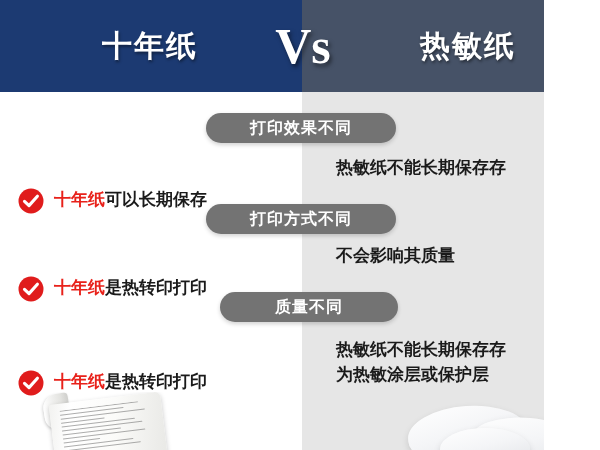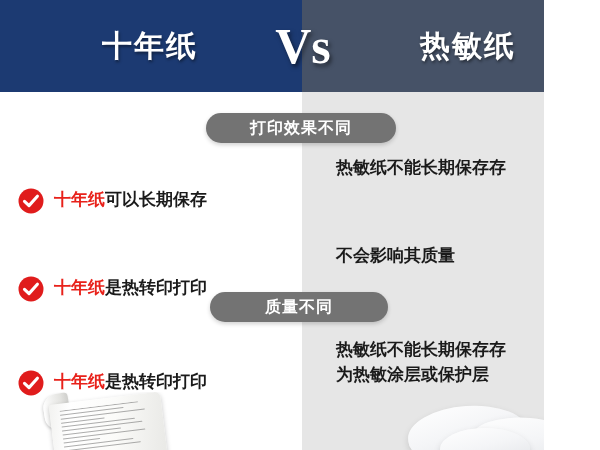--- a/index.html
+++ b/index.html
@@ -54,21 +54,21 @@
   .pill{
     position:absolute;height:30px;
     background:#737373;border-radius:16px;
     display:flex;align-items:center;justify-content:center;
     color:#ffffff;font-size:16px;font-weight:bold;letter-spacing:1px;
     box-shadow:0 2px 4px rgba(0,0,0,0.18);
     z-index:4;
   }
   .pill-1{left:206px;top:113px;width:190px;}
   .pill-2{left:206px;top:204px;width:190px;}
-  .pill-3{left:210px;top:292px;width:178px;}
+  .pill-3{left:220px;top:292px;width:178px;}
   
   .row{position:absolute;left:0;width:600px;}
   .row-1{top:155px;}
   .row-2{top:243px;}
   .row-3{top:337px;}
   .col-left{
     position:absolute;left:18px;top:0;width:280px;
     display:flex;align-items:flex-start;margin-top:32px;
   }
   .check-icon{
@@ -144,20 +144,21 @@
           <path d="M6.5 13.3 L11 17.6 L19.4 8.2" fill="none" stroke="#ffffff" stroke-width="3.1" stroke-linecap="round" stroke-linejoin="round"></path>
         </svg>
       </span>
       <span class="text-left"><span class="hl">十年纸</span><span>可以长期保存</span></span>
     </div>
     <div class="col-right">
       <span class="line">热敏纸不能长期保存存</span>
     </div>
   </div>
 
+  <div class="pill pill-2">打印方式不同</div>
 
   <div class="row row-2">
     <div class="col-left">
       <span class="check-icon">
         <svg viewBox="0 0 26 26" width="26" height="26">
           <circle cx="13" cy="13" r="12.5" fill="#e01c1c"></circle>
           <path d="M6.5 13.3 L11 17.6 L19.4 8.2" fill="none" stroke="#ffffff" stroke-width="3.1" stroke-linecap="round" stroke-linejoin="round"></path>
         </svg>
       </span>
       <span class="text-left"><span class="hl">十年纸</span><span>是热转印打印</span></span>

